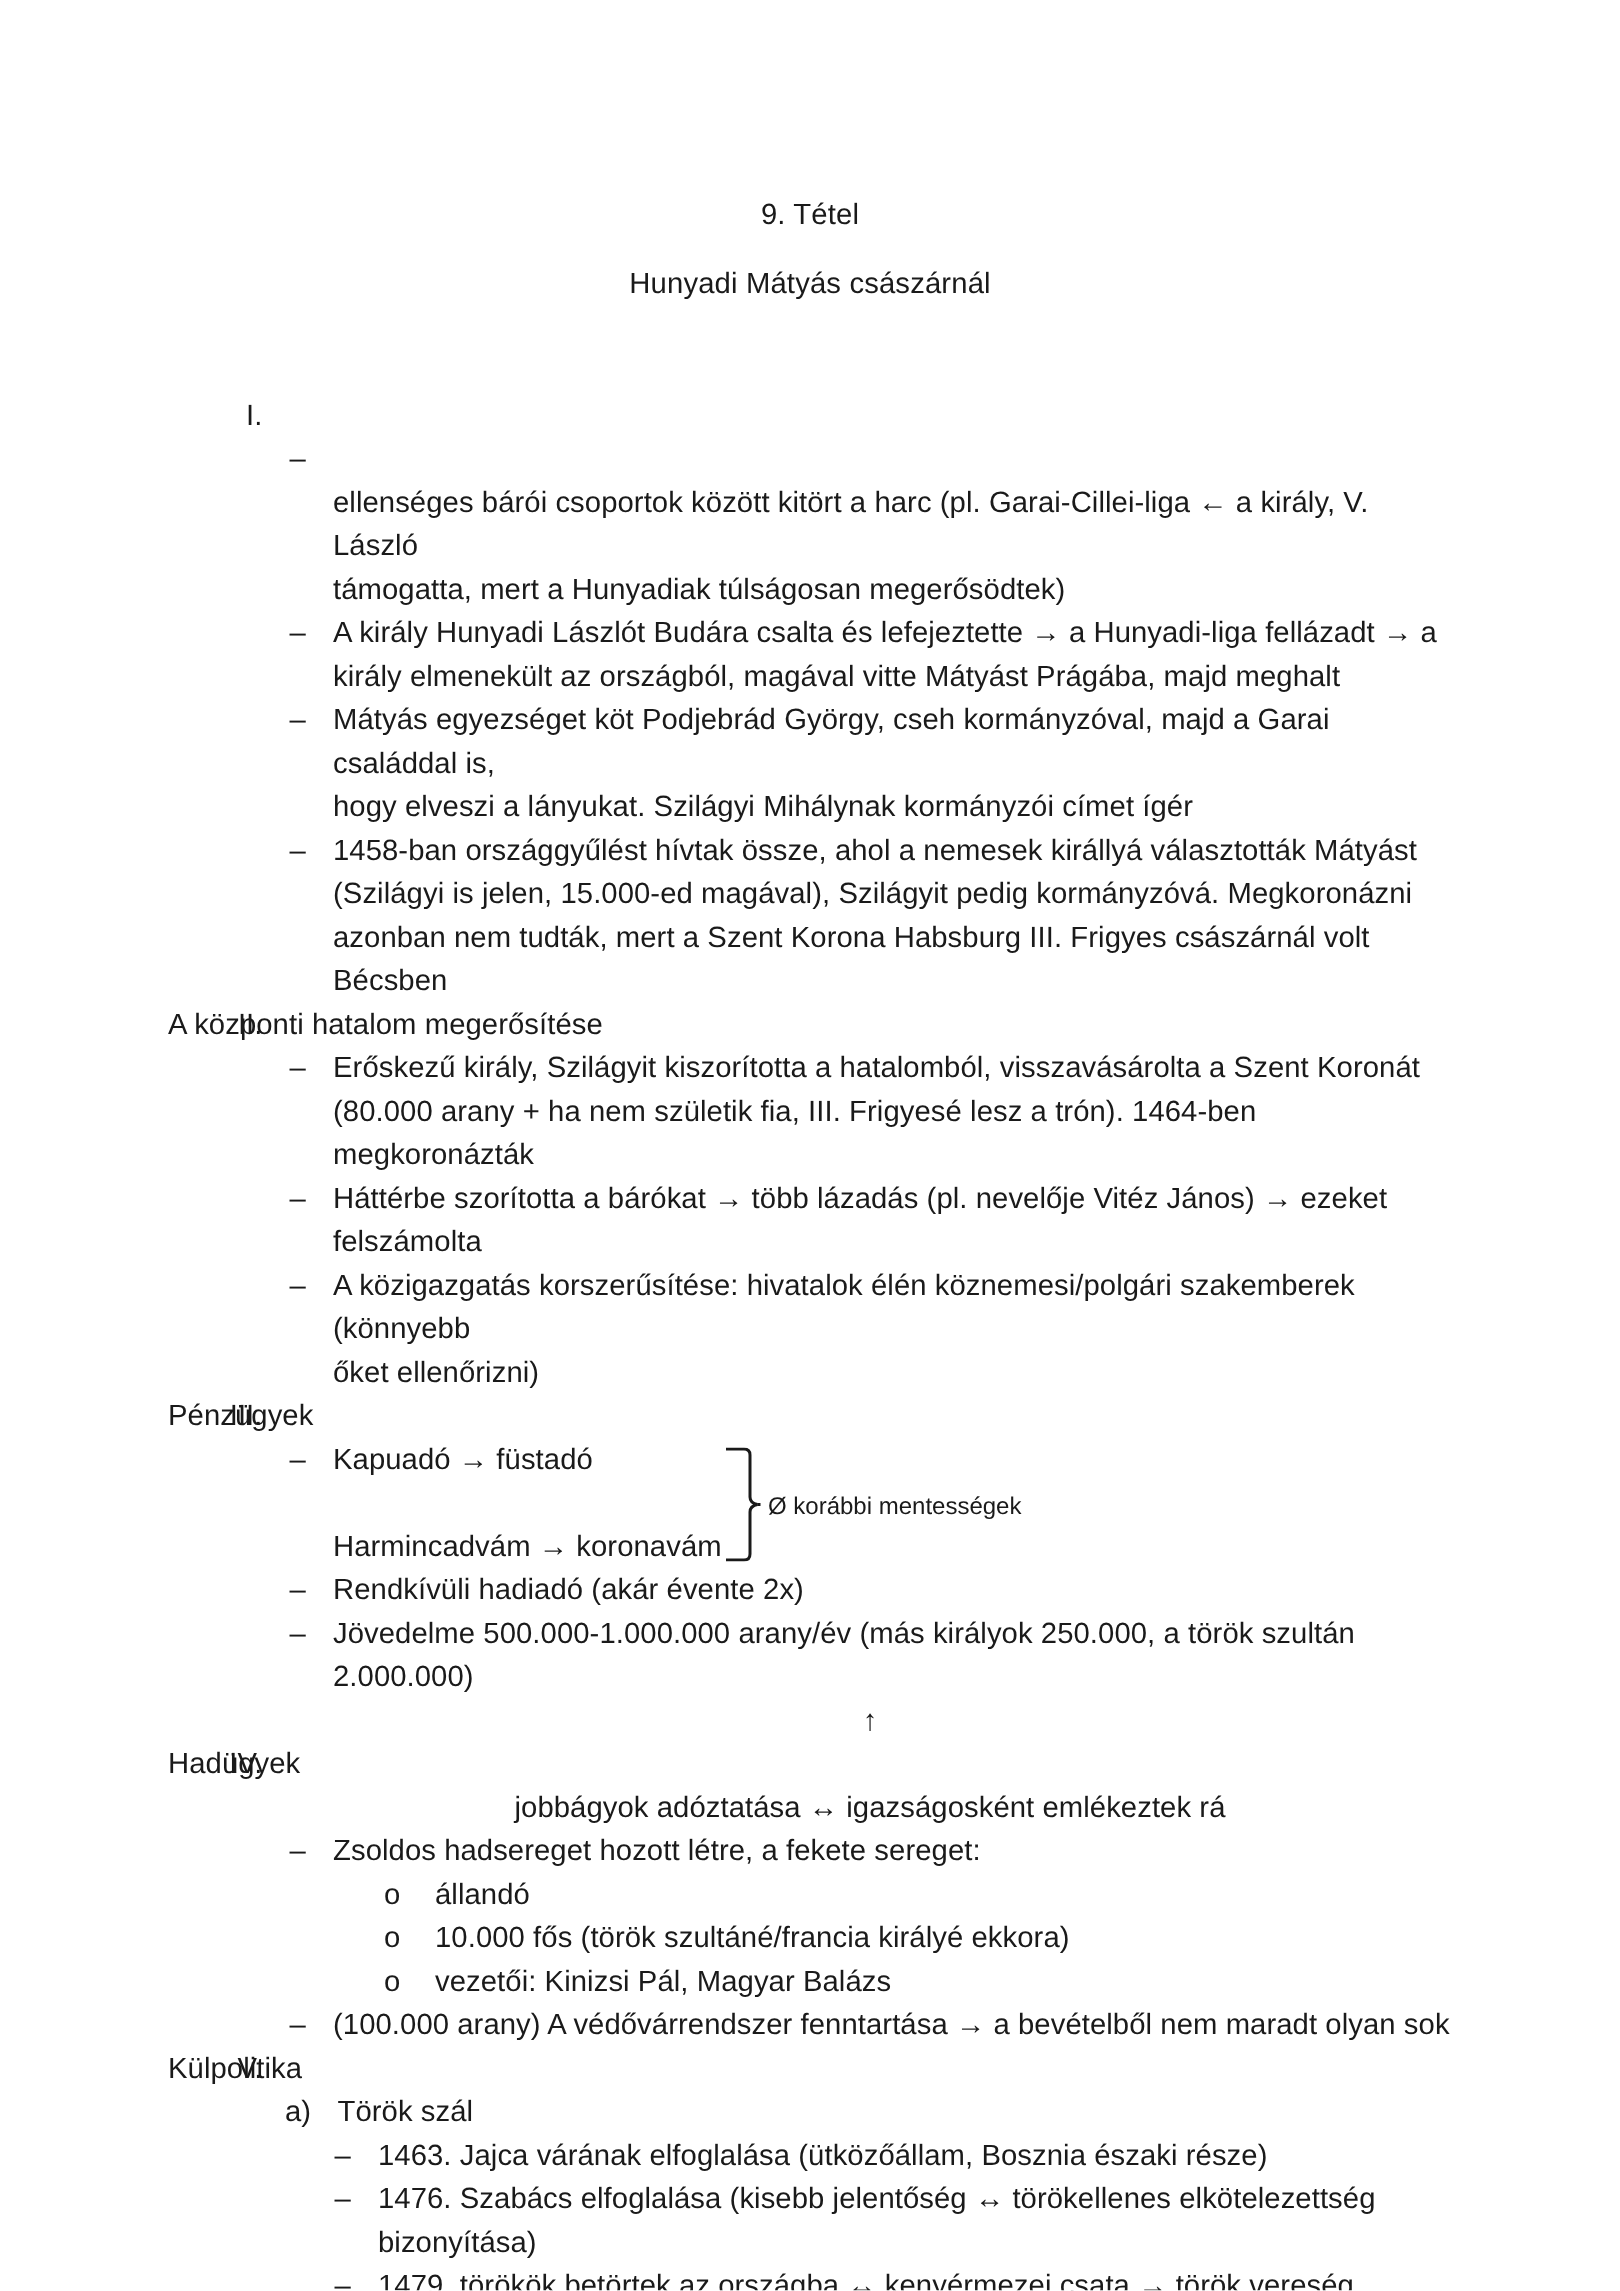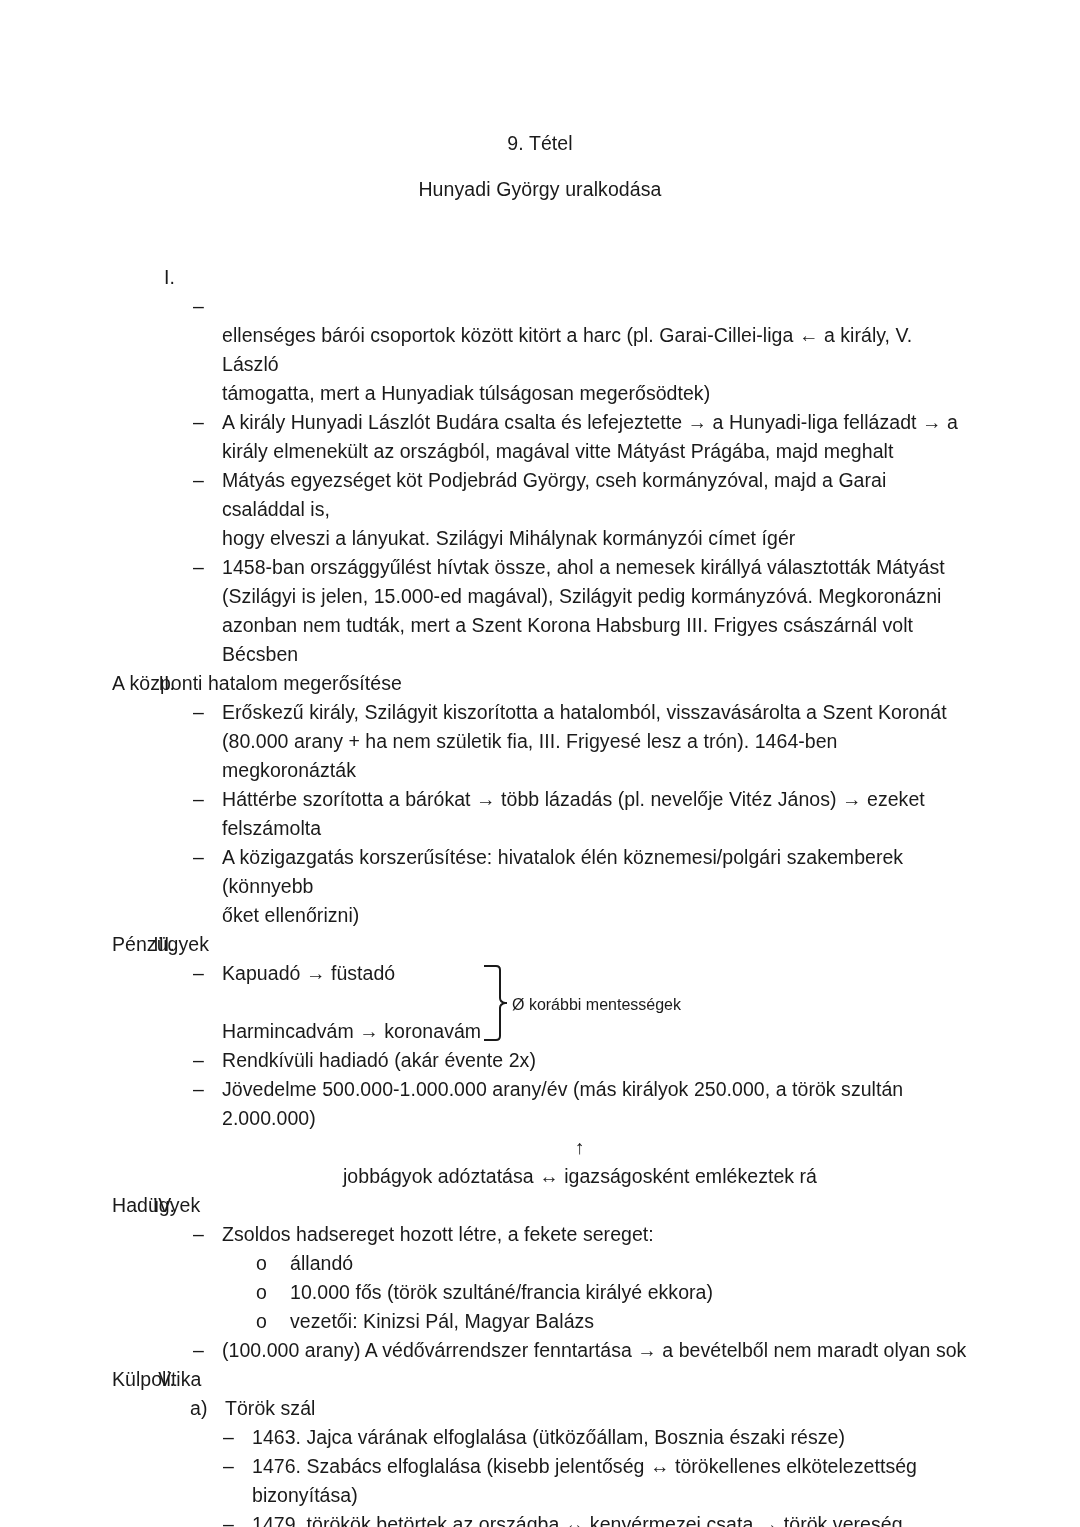--- a/index.html
+++ b/index.html
@@ -116,21 +116,21 @@
     line-height: 29px;
     white-space: nowrap;
   }
 </style>
 </head>
 <body>
 
 <div class="page">
 
   <div class="doc-title">9. Tétel</div>
-  <div class="doc-subtitle">Hunyadi György uralkodása</div>
+  <div class="doc-subtitle">Hunyadi Mátyás császárnál</div>
 
   <div class="outline">
 
     <div class="row lvl-roman">
       <span class="marker rnum">I.</span>
       <span class="txt"></span>
     </div>
 
     <div class="row lvl-dash">
       <span class="marker">–</span>
@@ -228,27 +228,27 @@
     </div>
 
     <div class="row lvl-dash">
       <span class="marker">–</span>
       <span class="txt">Jövedelme 500.000-1.000.000 arany/év (más királyok 250.000, a török szultán 2.000.000)</span>
     </div>
 
     <div class="row lvl-center">
       <span class="txt">↑</span>
     </div>
+    <div class="row lvl-roman">
+      <span class="marker rnum">IV.</span>
+      <span class="txt">Hadügyek</span>
+    </div>
+
     <div class="row lvl-center">
       <span class="txt">jobbágyok adóztatása ↔ igazságosként emlékeztek rá</span>
-    </div>
-
-    <div class="row lvl-roman">
-      <span class="marker rnum">IV.</span>
-      <span class="txt">Hadügyek</span>
     </div>
 
     <div class="row lvl-dash">
       <span class="marker">–</span>
       <span class="txt">Zsoldos hadsereget hozott létre, a fekete sereget:</span>
     </div>
 
     <div class="row lvl-circle">
       <span class="marker">o</span>
       <span class="txt">állandó</span>

